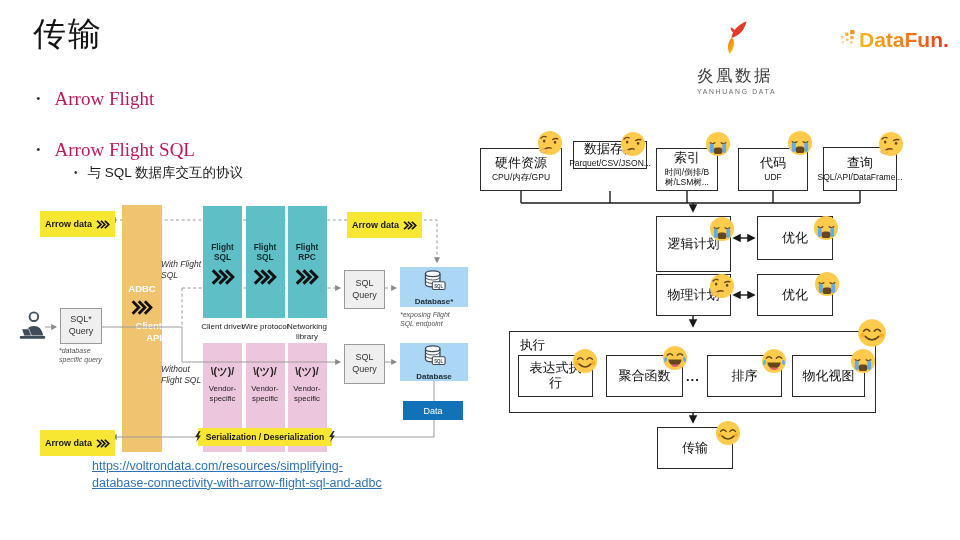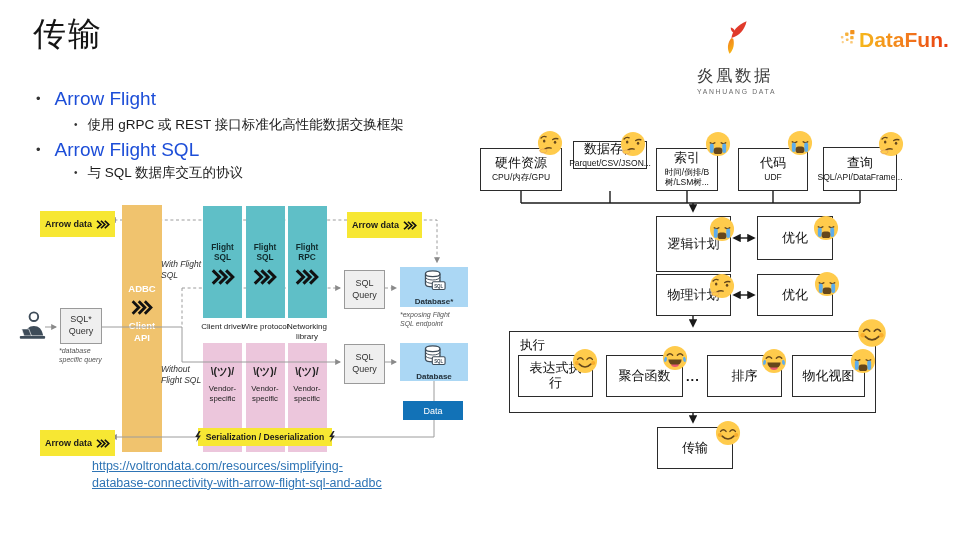--- a/index.html
+++ b/index.html
@@ -11,32 +11,32 @@
   .brand-yh{position:absolute;left:697px;top:19px;display:flex;align-items:center;gap:5px;flex-direction:column;}
   .yh-cn{font-size:16.5px;letter-spacing:2.5px;color:#3c3c3c;font-weight:500;}
   .yh-en{font-size:6.8px;letter-spacing:1.7px;color:#6a6a6a;margin-top:1px;}
   .brand-df{position:absolute;left:840px;top:28px;display:flex;align-items:center;gap:2px;}
   .df-word{font-size:21px;font-weight:bold;color:#F0821E;letter-spacing:0px;}
   @supports (-webkit-background-clip:text){
     .df-word{background:linear-gradient(90deg,#F6B91C,#F2791C 55%,#E8380D);-webkit-background-clip:text;background-clip:text;color:transparent;}
   }
 
   
-  .l1{position:absolute;left:36px;font-size:19px;color:#1d4ed8;}
+  .l1{position:absolute;left:36px;font-size:19px;color:#be185d;font-family:Liberation Serif, serif;}
   .l1::before{content:"\2022";font-size:13px;margin-right:14px;vertical-align:2px;color:#333;}
   .l2{position:absolute;left:74px;font-size:13.5px;color:#1a1a1a;}
   .l2::before{content:"\2022";font-size:10px;margin-right:10px;vertical-align:1px;color:#333;}
 
   
   .adbc{position:absolute;left:15px;top:195px;width:455px;height:272px;}
   .adbc svg.under{position:absolute;left:0;top:0;z-index:0;}
   .adbc svg.over{position:absolute;left:0;top:0;z-index:2;pointer-events:none;}
   .colbox{position:absolute;z-index:1;display:flex;flex-direction:column;align-items:center;}
   .adbc-col{left:107px;top:10px;width:40px;height:247px;background:#F0C36E;padding-top:78px;box-sizing:border-box;gap:5px;}
-  .ct{font-size:9.5px;font-weight:bold;color:#fff;text-align:center;line-height:1.25;}
+  .ct{font-size:9.5px;font-weight:bold;color:#fff;text-align:right;line-height:1.25;}
   .fcol{top:11px;width:39px;height:112px;background:#5FBFC7;padding-top:36px;box-sizing:border-box;gap:7px;}
   .ft{font-size:8.3px;font-weight:bold;color:#102a2c;text-align:center;}
   .vcol{top:148px;width:39px;height:109px;background:#ECC6DC;padding-top:22px;box-sizing:border-box;gap:5px;}
   .shrug{font-size:10.5px;font-weight:bold;color:#222;white-space:nowrap;}
   .vl{font-size:7.8px;color:#222;text-align:center;line-height:1.25;}
   .caption{position:absolute;z-index:1;top:127px;width:56px;font-size:8px;color:#222;text-align:center;line-height:1.25;}
   .badge{position:absolute;z-index:3;height:18px;background:#F7E733;display:flex;align-items:center;gap:4px;
          padding:4px 5px;font-size:9px;font-weight:bold;color:#1a1a1a;white-space:nowrap;}
   .qbox{position:absolute;z-index:3;background:#EFEFEF;border:1px solid #9a9a9a;display:flex;align-items:center;justify-content:center;
         text-align:center;font-size:9px;color:#333;line-height:1.3;}
@@ -109,21 +109,20 @@
         <rect x="1" y="7" width="3" height="3" rx="0.8" fill="#F6A41C" opacity="0.6"></rect>
         <rect x="7" y="10" width="3" height="3" rx="0.8" fill="#F6A41C" opacity="0.7"></rect>
         <rect x="2" y="13" width="2.5" height="2.5" rx="0.8" fill="#F6A41C" opacity="0.5"></rect>
         <rect x="12" y="13" width="3" height="3" rx="0.8" fill="#F6A41C" opacity="0.6"></rect>
       </svg>
     </span>
     <span class="df-word">DataFun.</span>
   </div>
 
   <div class="l1" style="top:88px">Arrow Flight</div>
-  <div class="l2" style="top:116px">使用 gRPC 或 REST 接口标准化高性能数据交换框架</div>
   <div class="l1" style="top:139px">Arrow Flight SQL</div>
   <div class="l2" style="top:164px">与 SQL 数据库交互的协议</div>
 
   <div class="adbc">
 
     <svg class="under" width="455" height="272" viewBox="0 0 455 272">
       <defs>
         <marker id="mG" viewBox="0 0 10 10" refX="8" refY="5" markerWidth="6" markerHeight="6" orient="auto-start-reverse">
           <path d="M0 0 L10 5 L0 10 Z" fill="#8a8a8a"></path>
         </marker>

